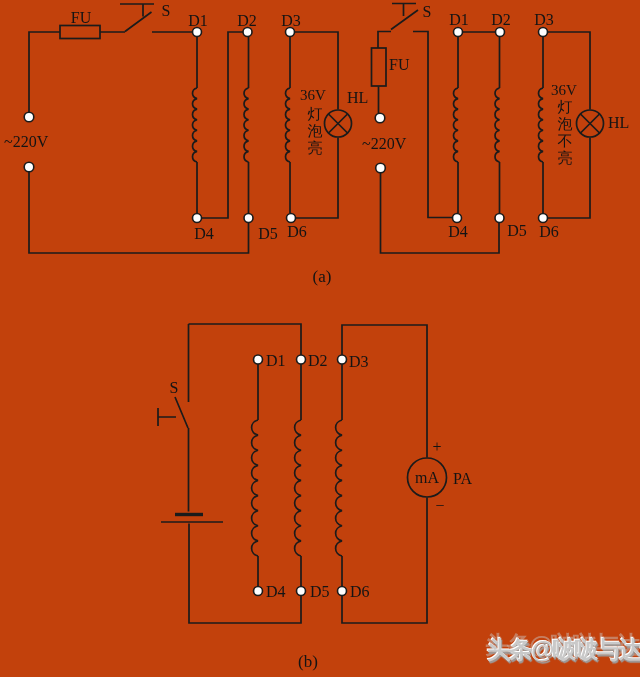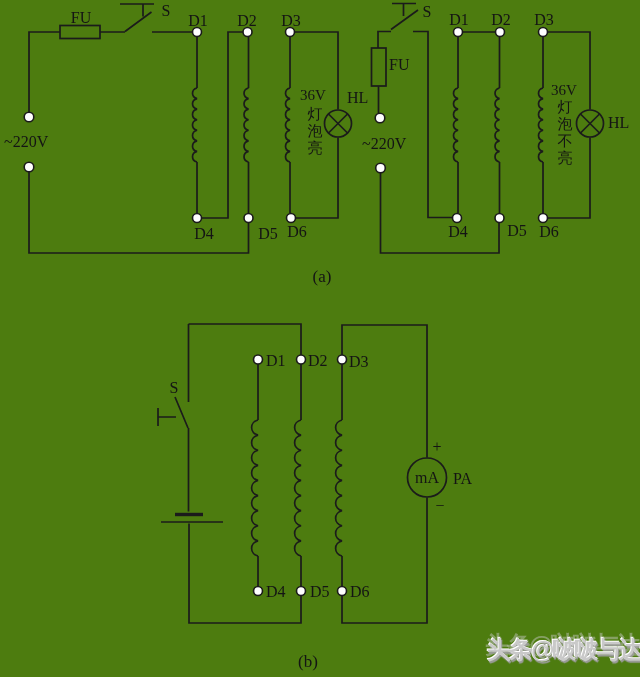--- a/index.html
+++ b/index.html
@@ -1,17 +1,17 @@
 <!DOCTYPE html>
 <html><head>
 <meta charset="utf-8">
 <style>
   html,body{margin:0;padding:0;background:#fff;}
   #stage{
-    position:relative;width:640px;height:677px;background:#4d7c0f;overflow:hidden;
+    position:relative;width:640px;height:677px;background:#c2410c;overflow:hidden;
     font-family:"Liberation Serif","DejaVu Serif",serif;
   }
   svg{position:absolute;left:0;top:0;}
   .w{stroke:#1b1b1b;stroke-width:1.7;fill:none;}
   .term{fill:#fefefe;stroke:#1b1b1b;stroke-width:1.6;}
   .sym{stroke:#1b1b1b;stroke-width:1.7;fill:none;}
   text{fill:#141414;font-family:"Liberation Serif","DejaVu Serif",serif;}
   .lbl{font-size:16px;}
   .lbl-s{font-size:15px;}
   .mid{text-anchor:middle;}

